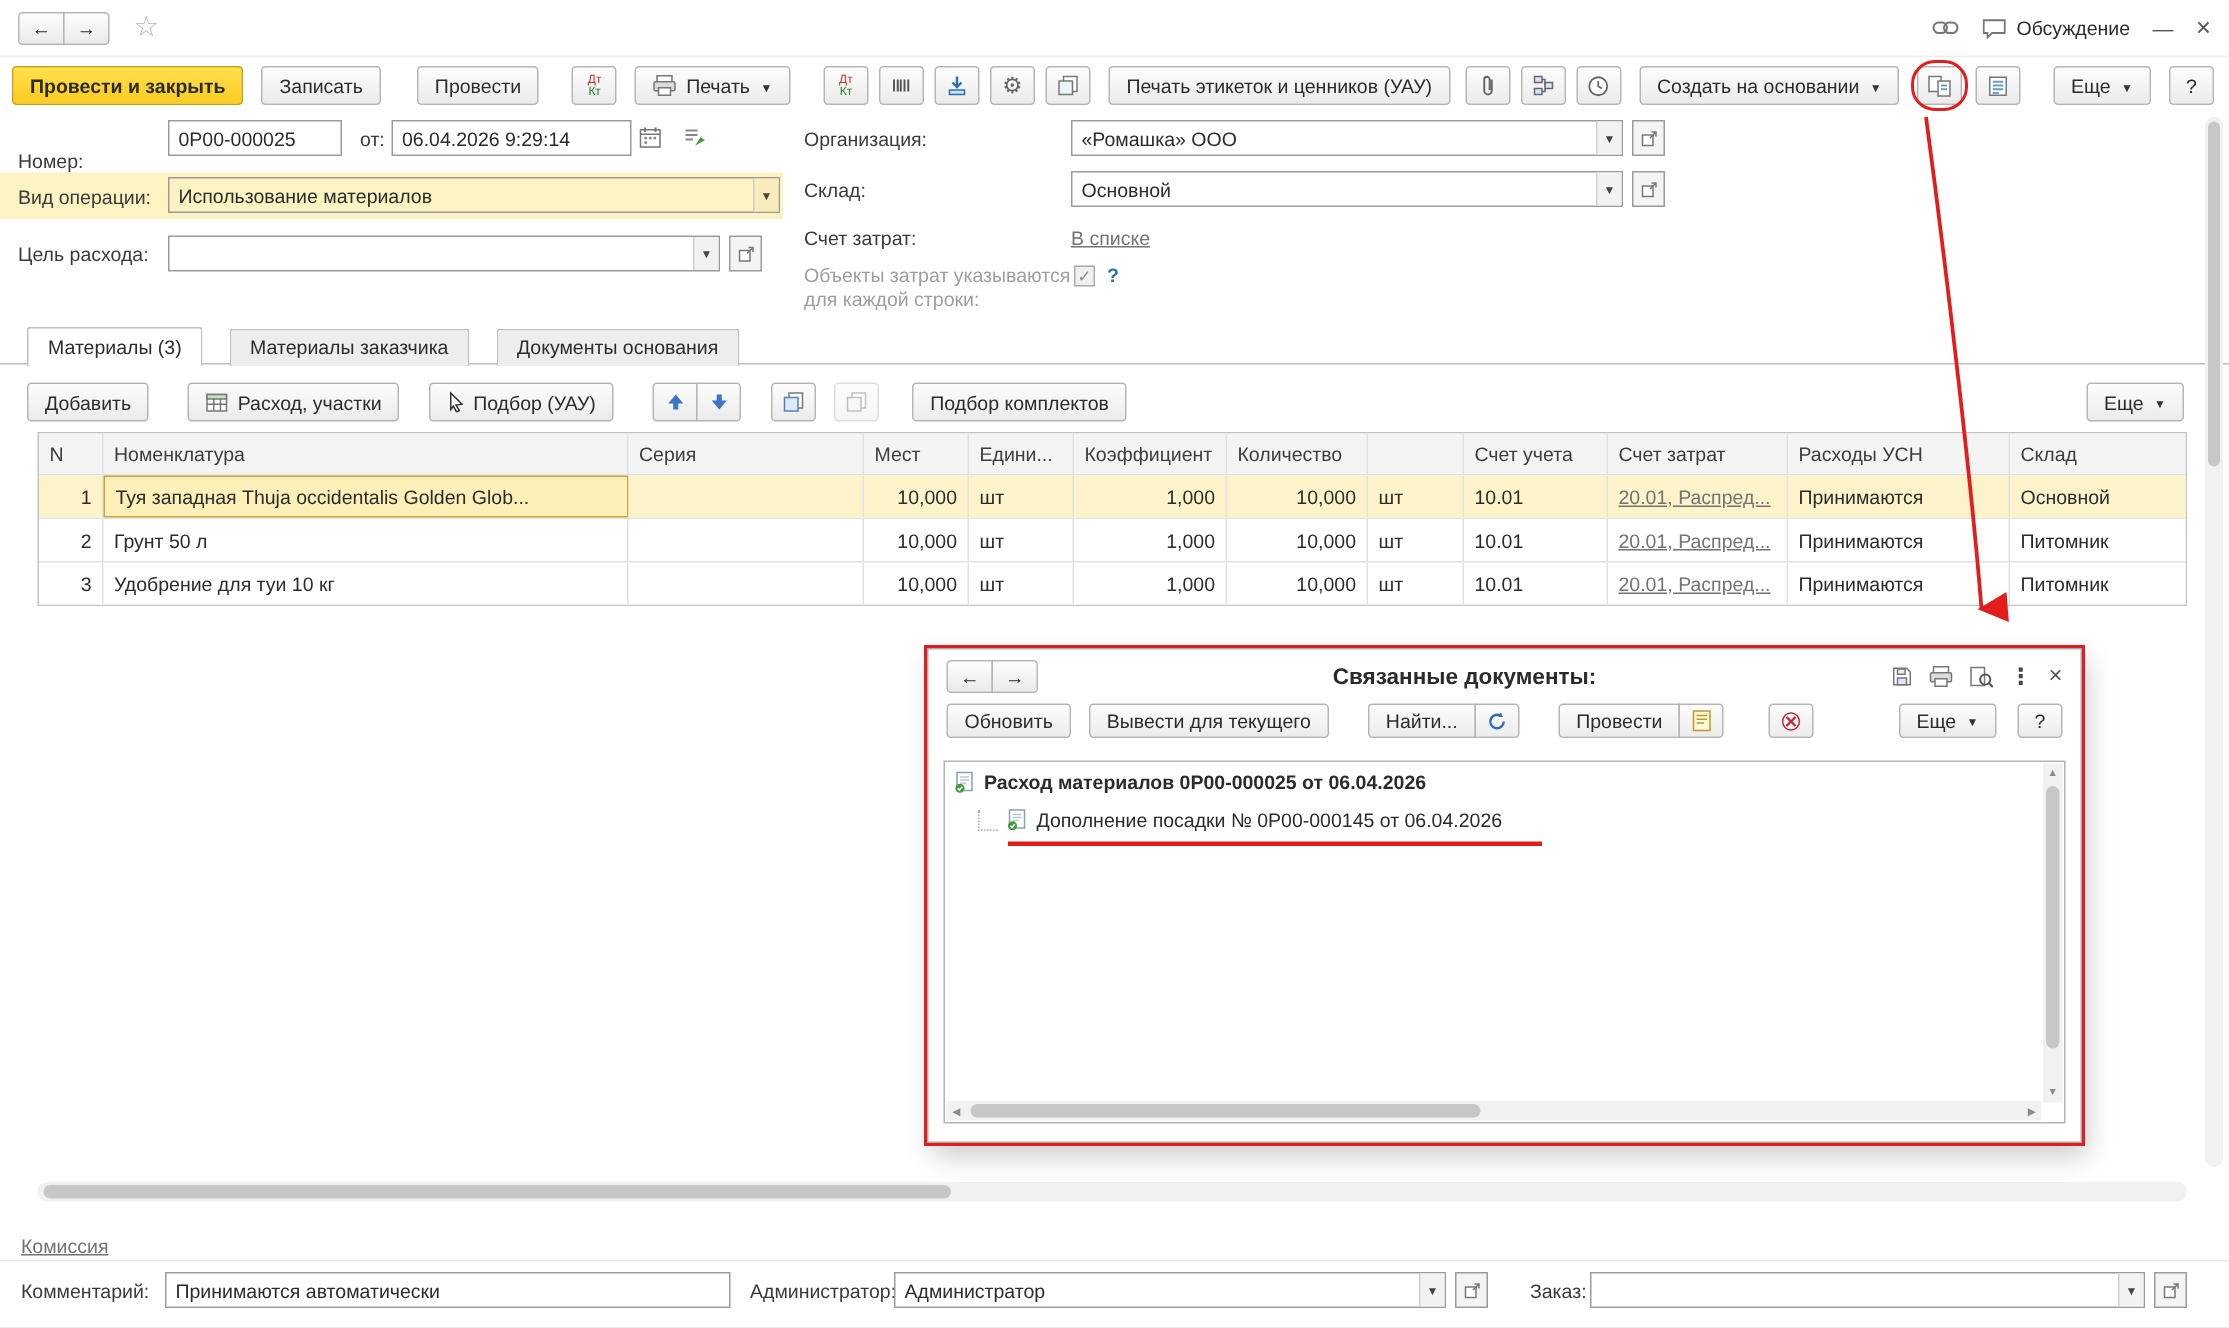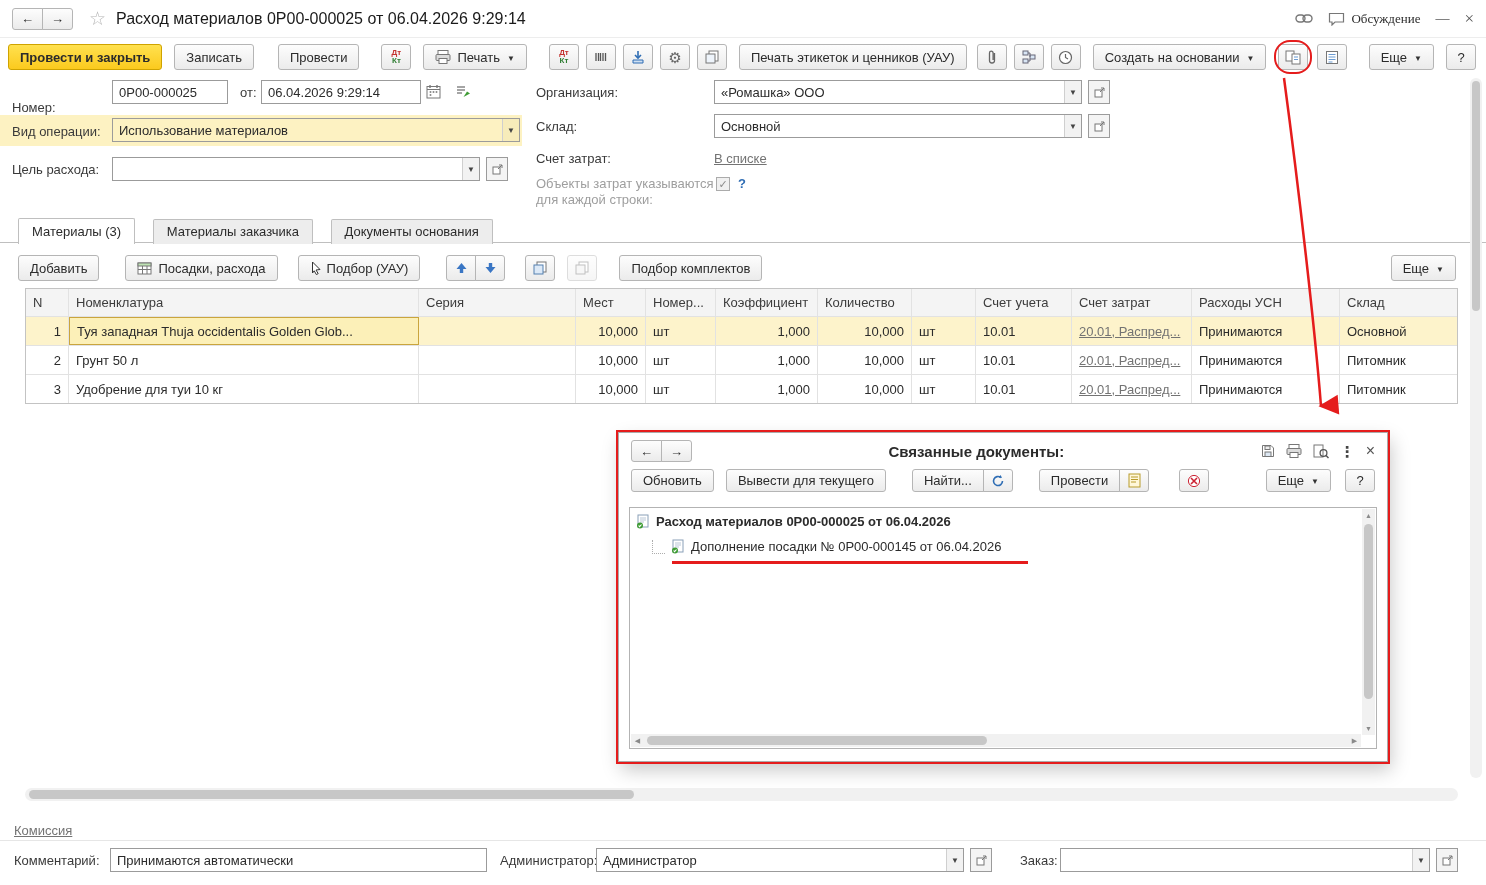--- a/index.html
+++ b/index.html
@@ -17,21 +17,21 @@
   .sp{display:inline-block;height:1px}
   .field{display:flex;align-items:center;height:24px;border:1px solid #9b9b9b;background:#fff;padding-left:6px}
   .field .val{flex:1;overflow:hidden;white-space:nowrap}
   .field .arrow{width:17px;align-self:stretch;display:flex;align-items:center;justify-content:center;
                 color:#444;font-size:8px;border-left:1px solid #cfcfcf;background:#f2f2f2;cursor:pointer}
   .openbtn{width:22px;height:24px;display:inline-flex;align-items:center;justify-content:center;
            border:1px solid #9b9b9b;background:#f4f4f4;cursor:pointer}
   .label{white-space:nowrap;color:#3a3a3a}
   .gray{color:#9e9e9e}
   .link{color:#737373;text-decoration:underline;cursor:pointer;white-space:nowrap}
-  .dtkt{display:flex;flex-direction:column;line-height:8px;font-size:8px;font-weight:700}
+  .dtkt{display:flex;flex-direction:column;line-height:8px;font-size:8px;font-weight:400}
   .dtkt i{font-style:normal}
   .dtkt i:first-child{color:#c4322e}
   .dtkt i:last-child{color:#2e7d32}
   
   .titlebar{left:0;top:0;width:1486px;height:38px;display:flex;align-items:center;padding:0 12px;border-bottom:1px solid #ededed}
   .navpair{display:flex}
   .navpair .btn{height:22px;width:31px;padding:0;font-size:13px}
   .navpair .btn:first-child{border-radius:3px 0 0 3px}
   .navpair .btn:last-child{border-radius:0 3px 3px 0;margin-left:-1px}
   .wtitle{font-size:16px;color:#1a1a1a}
@@ -87,22 +87,21 @@
 <body>
 
 <div class="screen">
 
   <div class="abs titlebar">
     <div class="navpair">
       <button class="btn">←</button>
       <button class="btn">→</button>
     </div>
     <span style="color:#b5b5b5;font-size:19px;margin:0 10px 0 16px;">☆</span>
-    <span class="wtitle">Расход материалов 0Р00-000025 от 06.04.2026 9:29:14</span>
-    <div style="margin-left:auto;display:flex;align-items:center;gap:15px;font-family:Liberation Serif, serif;">
+    <div style="margin-left:auto;display:flex;align-items:center;gap:15px;">
       <span style="display:inline-flex">
         <svg width="18" height="11">
             <rect x="1" y="2" width="9" height="7" rx="3.5" fill="none" stroke="#777" stroke-width="1.4"></rect>
             <rect x="8" y="2" width="9" height="7" rx="3.5" fill="none" stroke="#777" stroke-width="1.4"></rect>
           </svg>
       </span>
       <span style="display:inline-flex;align-items:center;gap:6px;">
         <span style="display:inline-flex">
           <svg width="17" height="14">
               <path d="M1.5 1.5h14v8.5h-8.5l-3 3v-3h-2.5z" fill="#fff" stroke="#777" stroke-width="1.2"></path>
@@ -346,21 +345,21 @@
       </button>
     <i class="sp" style="width:26px"></i>
     <button class="btn">
       <span style="display:inline-flex">
         <svg width="15" height="13">
             <rect x="1" y="1" width="13" height="11" fill="#fff" stroke="#777"></rect>
             <rect x="1" y="1" width="13" height="3" fill="#bfe3b4" stroke="#777"></rect>
             <path d="M5.5 4v8M10 4v8M1 7.5h13" stroke="#777"></path>
           </svg>
       </span>
-      <span>Посадки, расхода</span>
+      <span>Расход, участки</span>
     </button>
     <i class="sp" style="width:20px"></i>
     <button class="btn">
       <span style="display:inline-flex">
         <svg width="11" height="14">
             <path d="M2.5 1l7.5 7.5-4 .5 2.2 3.6-1.8 1-2.2-3.8-1.7 2.2z" fill="#fff" stroke="#333"></path>
           </svg>
       </span>
       <span>Подбор (УАУ)</span>
     </button>
@@ -398,21 +397,21 @@
         <span class="caret">▼</span>
     </button>
   </div>
 
   <div class="abs grid">
     <div class="g-row g-head">
       <div class="g-cell c0">N</div>
       <div class="g-cell c1">Номенклатура</div>
       <div class="g-cell c2">Серия</div>
       <div class="g-cell c3">Мест</div>
-      <div class="g-cell c4">Номер...</div>
+      <div class="g-cell c4">Едини...</div>
       <div class="g-cell c5">Коэффициент</div>
       <div class="g-cell c6">Количество</div>
       <div class="g-cell c7"></div>
       <div class="g-cell c8">Счет учета</div>
       <div class="g-cell c9">Счет затрат</div>
       <div class="g-cell c10">Расходы УСН</div>
       <div class="g-cell c11">Склад</div>
     </div>
     <div class="g-row sel">
       <div class="g-cell c0 num">1</div>

